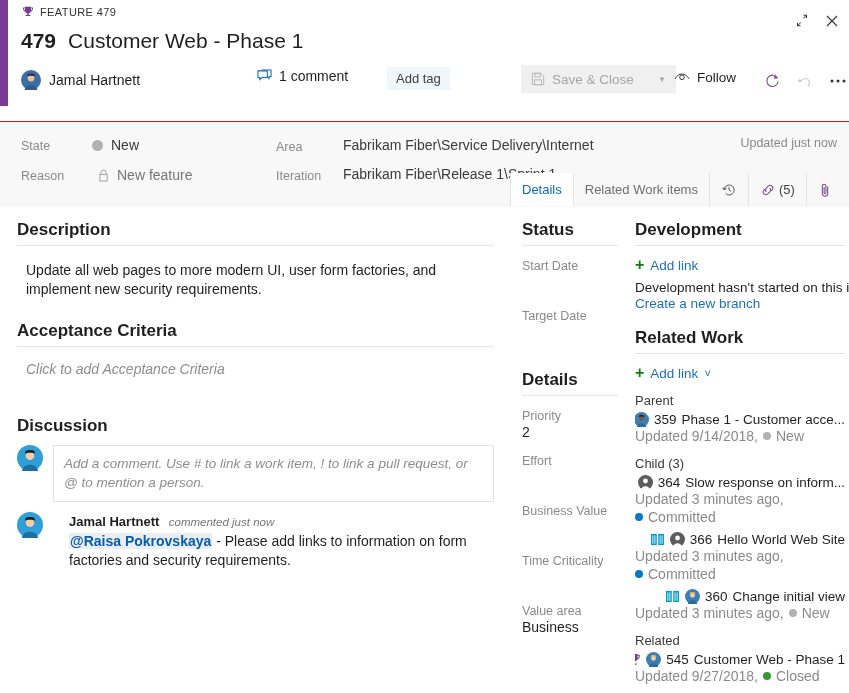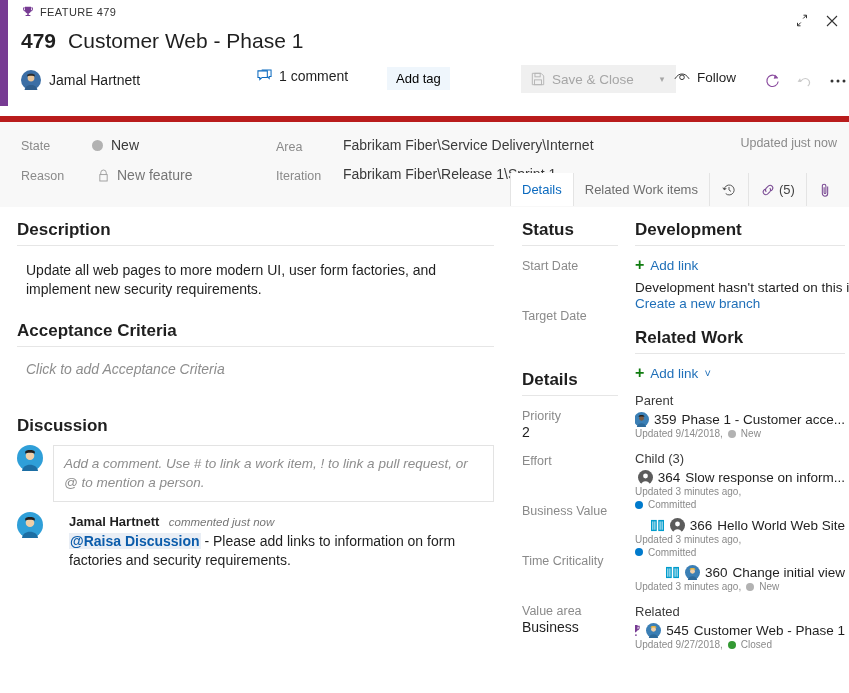--- a/index.html
+++ b/index.html
@@ -14,21 +14,21 @@
     position: relative;
     width: 849px; height: 693px;
     background: #ffffff;
   }
 
   
   .header {
     position: relative;
     height: 122px;
     background: #ffffff;
-    border-bottom: 6px solid #b91c1c;
+    border-bottom: 1px solid #b91c1c;
     box-sizing: border-box;
     text-align: center;
   }
   .accent-bar {
     position: absolute;
     left: 0; top: 0;
     width: 8px; height: 106px;
     background: #773b93;
   }
   .type-row {
@@ -56,21 +56,21 @@
     display: flex; align-items: center;
   }
   .assignee { display: flex; align-items: center; gap: 8px; font-size: 14px; color: #1f1f1f; }
   .comment-link {
     position: absolute; left: 236px; top: 2px;
     display: flex; align-items: center; gap: 7px;
     font-size: 14px; color: #1f1f1f; cursor: pointer;
   }
   .add-tag {
     position: absolute; left: 366px; top: 1px;
-    background: #eff6fc; color: #000000;
+    background: #eff6fc; color: #404040;
     font-size: 13px;
     padding: 4px 9px;
     cursor: pointer;
   }
   .save-close {
     position: absolute; left: 500px; top: -1px;
     background: #f0f0f0;
     display: flex; align-items: center;
     height: 28px;
     color: #a6a6a6;
@@ -261,21 +261,21 @@
   .rel-line1 {
     display: flex; align-items: center; gap: 5px;
     font-size: 13.5px;
     white-space: nowrap;
     overflow: hidden;
     justify-content: flex-end;
   }
   .rel-id { color: #1f1f1f; }
   .rel-title { color: #1f1f1f; cursor: pointer; }
   .rel-line2 {
-    font-size: 10px; color: #8a8a8a;
+    font-size: 14px; color: #8a8a8a;
     margin-top: 1px; padding-left: 0px;
     display: flex; align-items: flex-end; gap: 5px; flex-wrap: wrap;
   }
   .rel-state { display: inline-flex; align-items: center; gap: 5px; }
   .sdot { width: 8px; height: 8px; border-radius: 50%; display:inline-block; }
 
   svg { display: block; }
   .av { flex: 0 0 auto; }
 </style>
 </head>
@@ -476,21 +476,21 @@
             <path d="M6.3 5.4c0-2 7.4-2 7.4 0v1.3c-1-.9-6.4-.9-7.4 0z" fill="#1f1f1f"></path>
             <path d="M3.8 20c.5-3.3 3-4.9 6.2-4.9s5.7 1.6 6.2 4.9z" fill="#1c6ea4"></path>
           </svg>
         </span>
         <div class="comment-body">
           <div>
             <span class="comment-author">Jamal Hartnett</span>
             <span class="comment-when">commented just now</span>
           </div>
           <div class="comment-text">
-            <span class="mention">@Raisa Discussion</span><span> - Please add links to information on form factories and security requirements.</span>
+            <span class="mention">@Raisa Pokrovskaya</span><span> - Please add links to information on form factories and security requirements.</span>
           </div>
         </div>
       </div>
     </div>
 
     <div class="col-mid">
       <div class="sec-head">Status</div>
       <div class="rule"></div>
 
       <div class="mid-label">Start Date</div>

